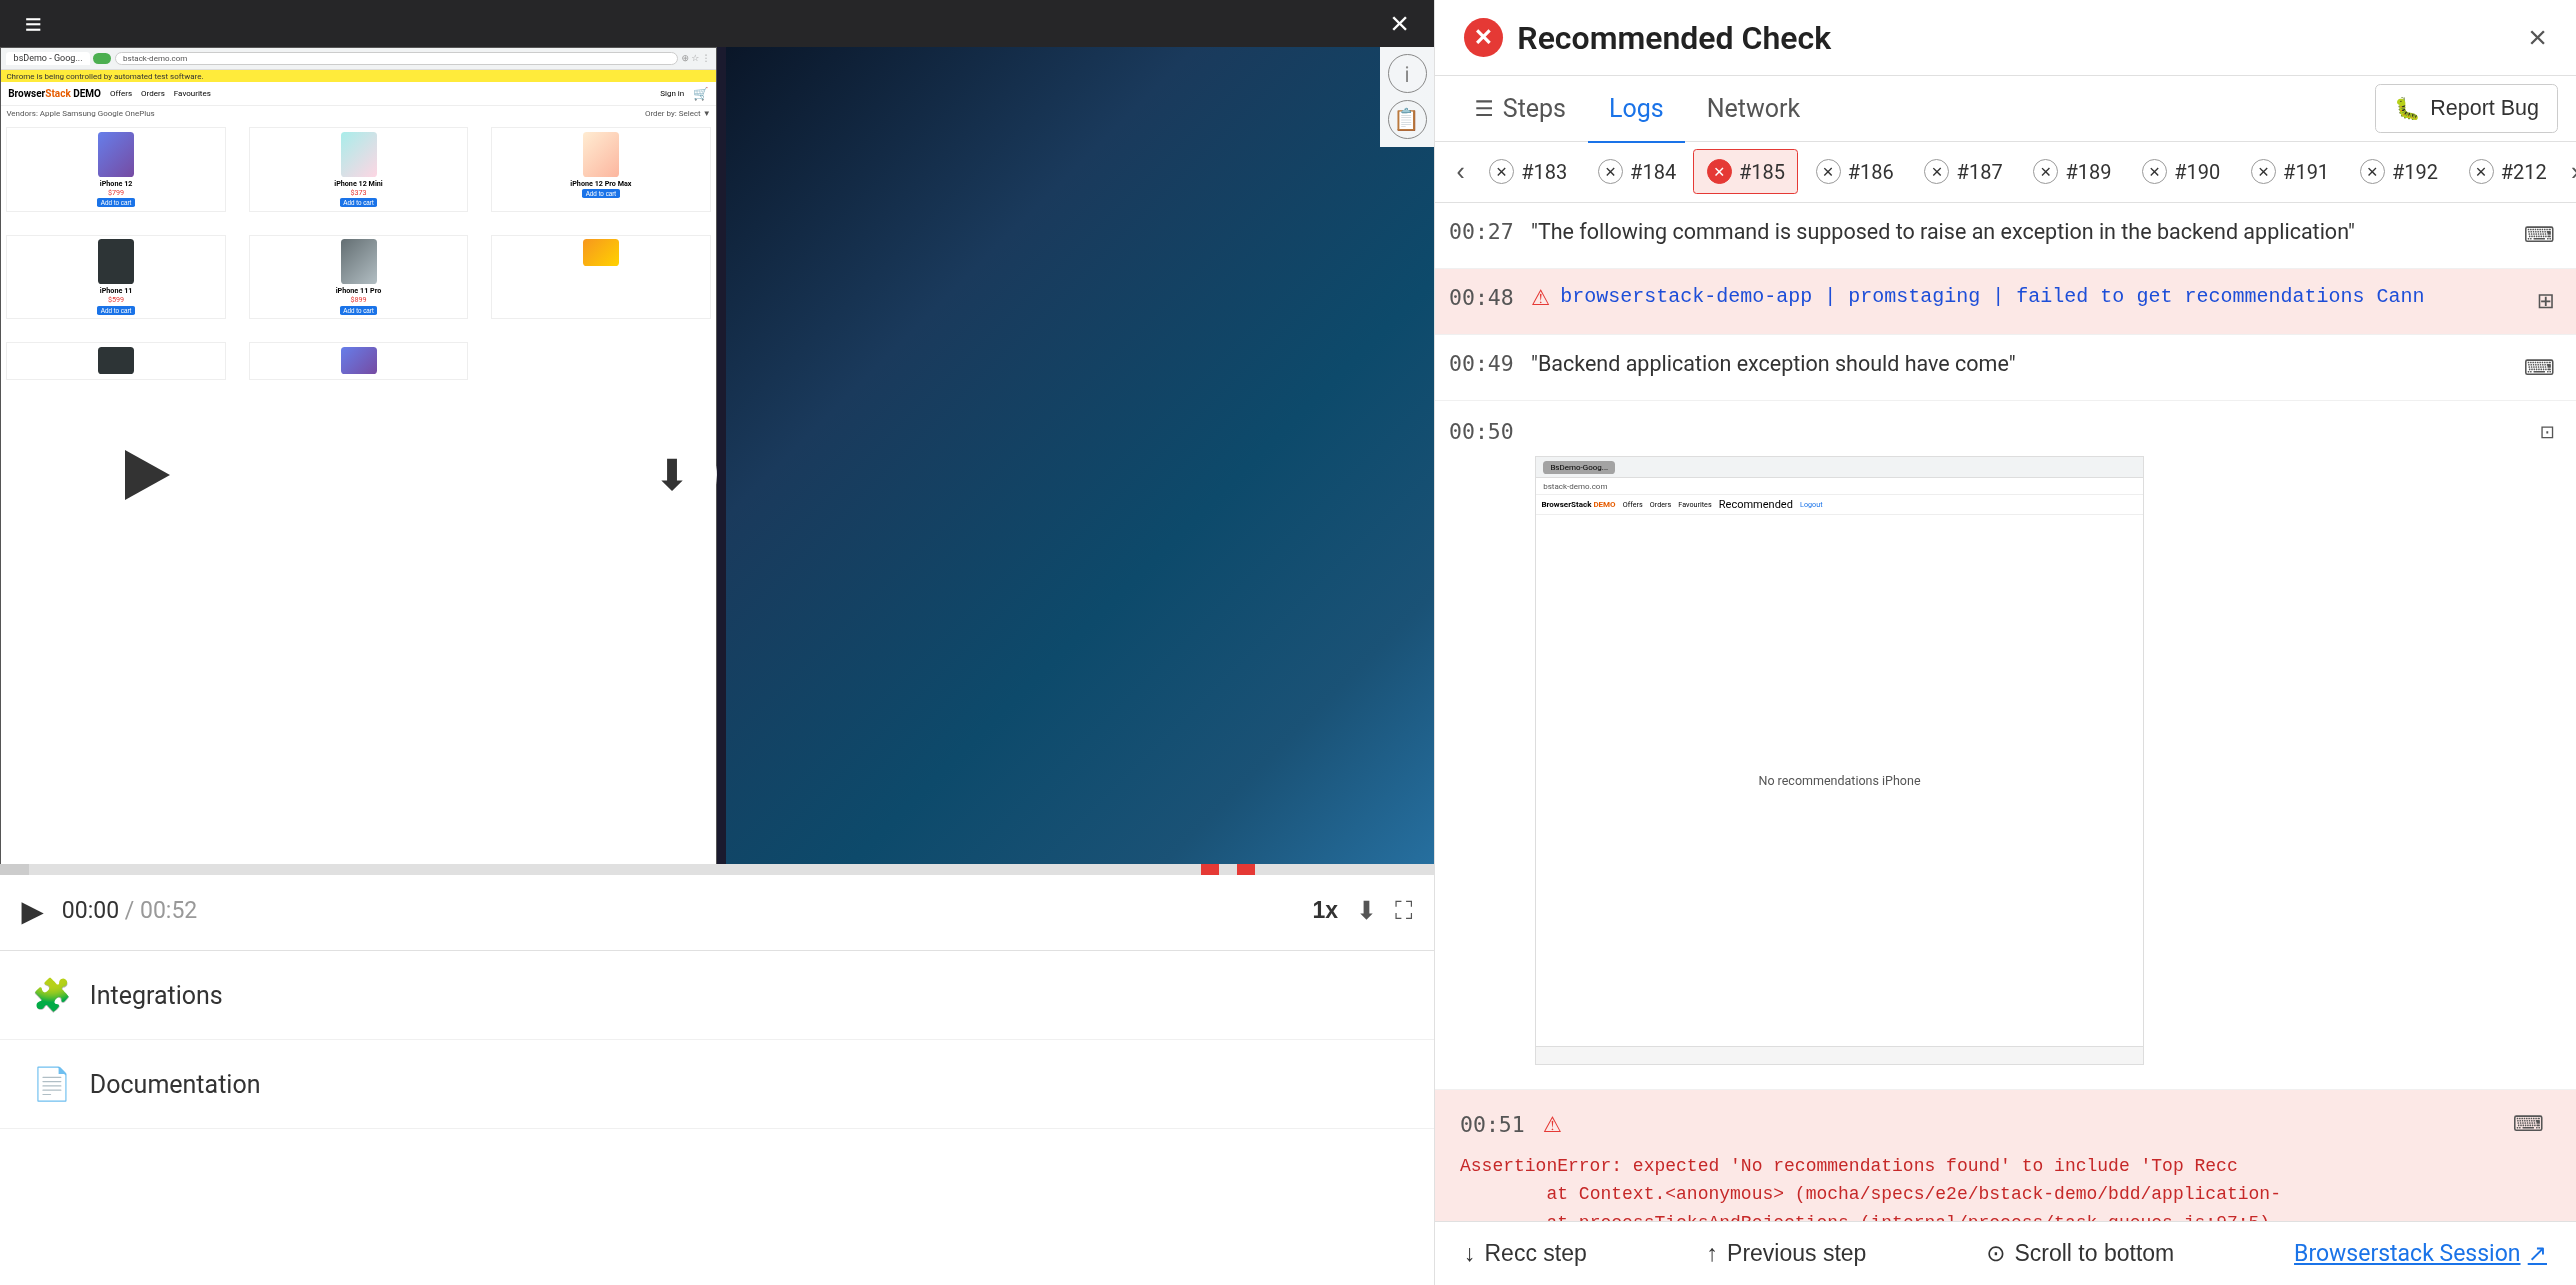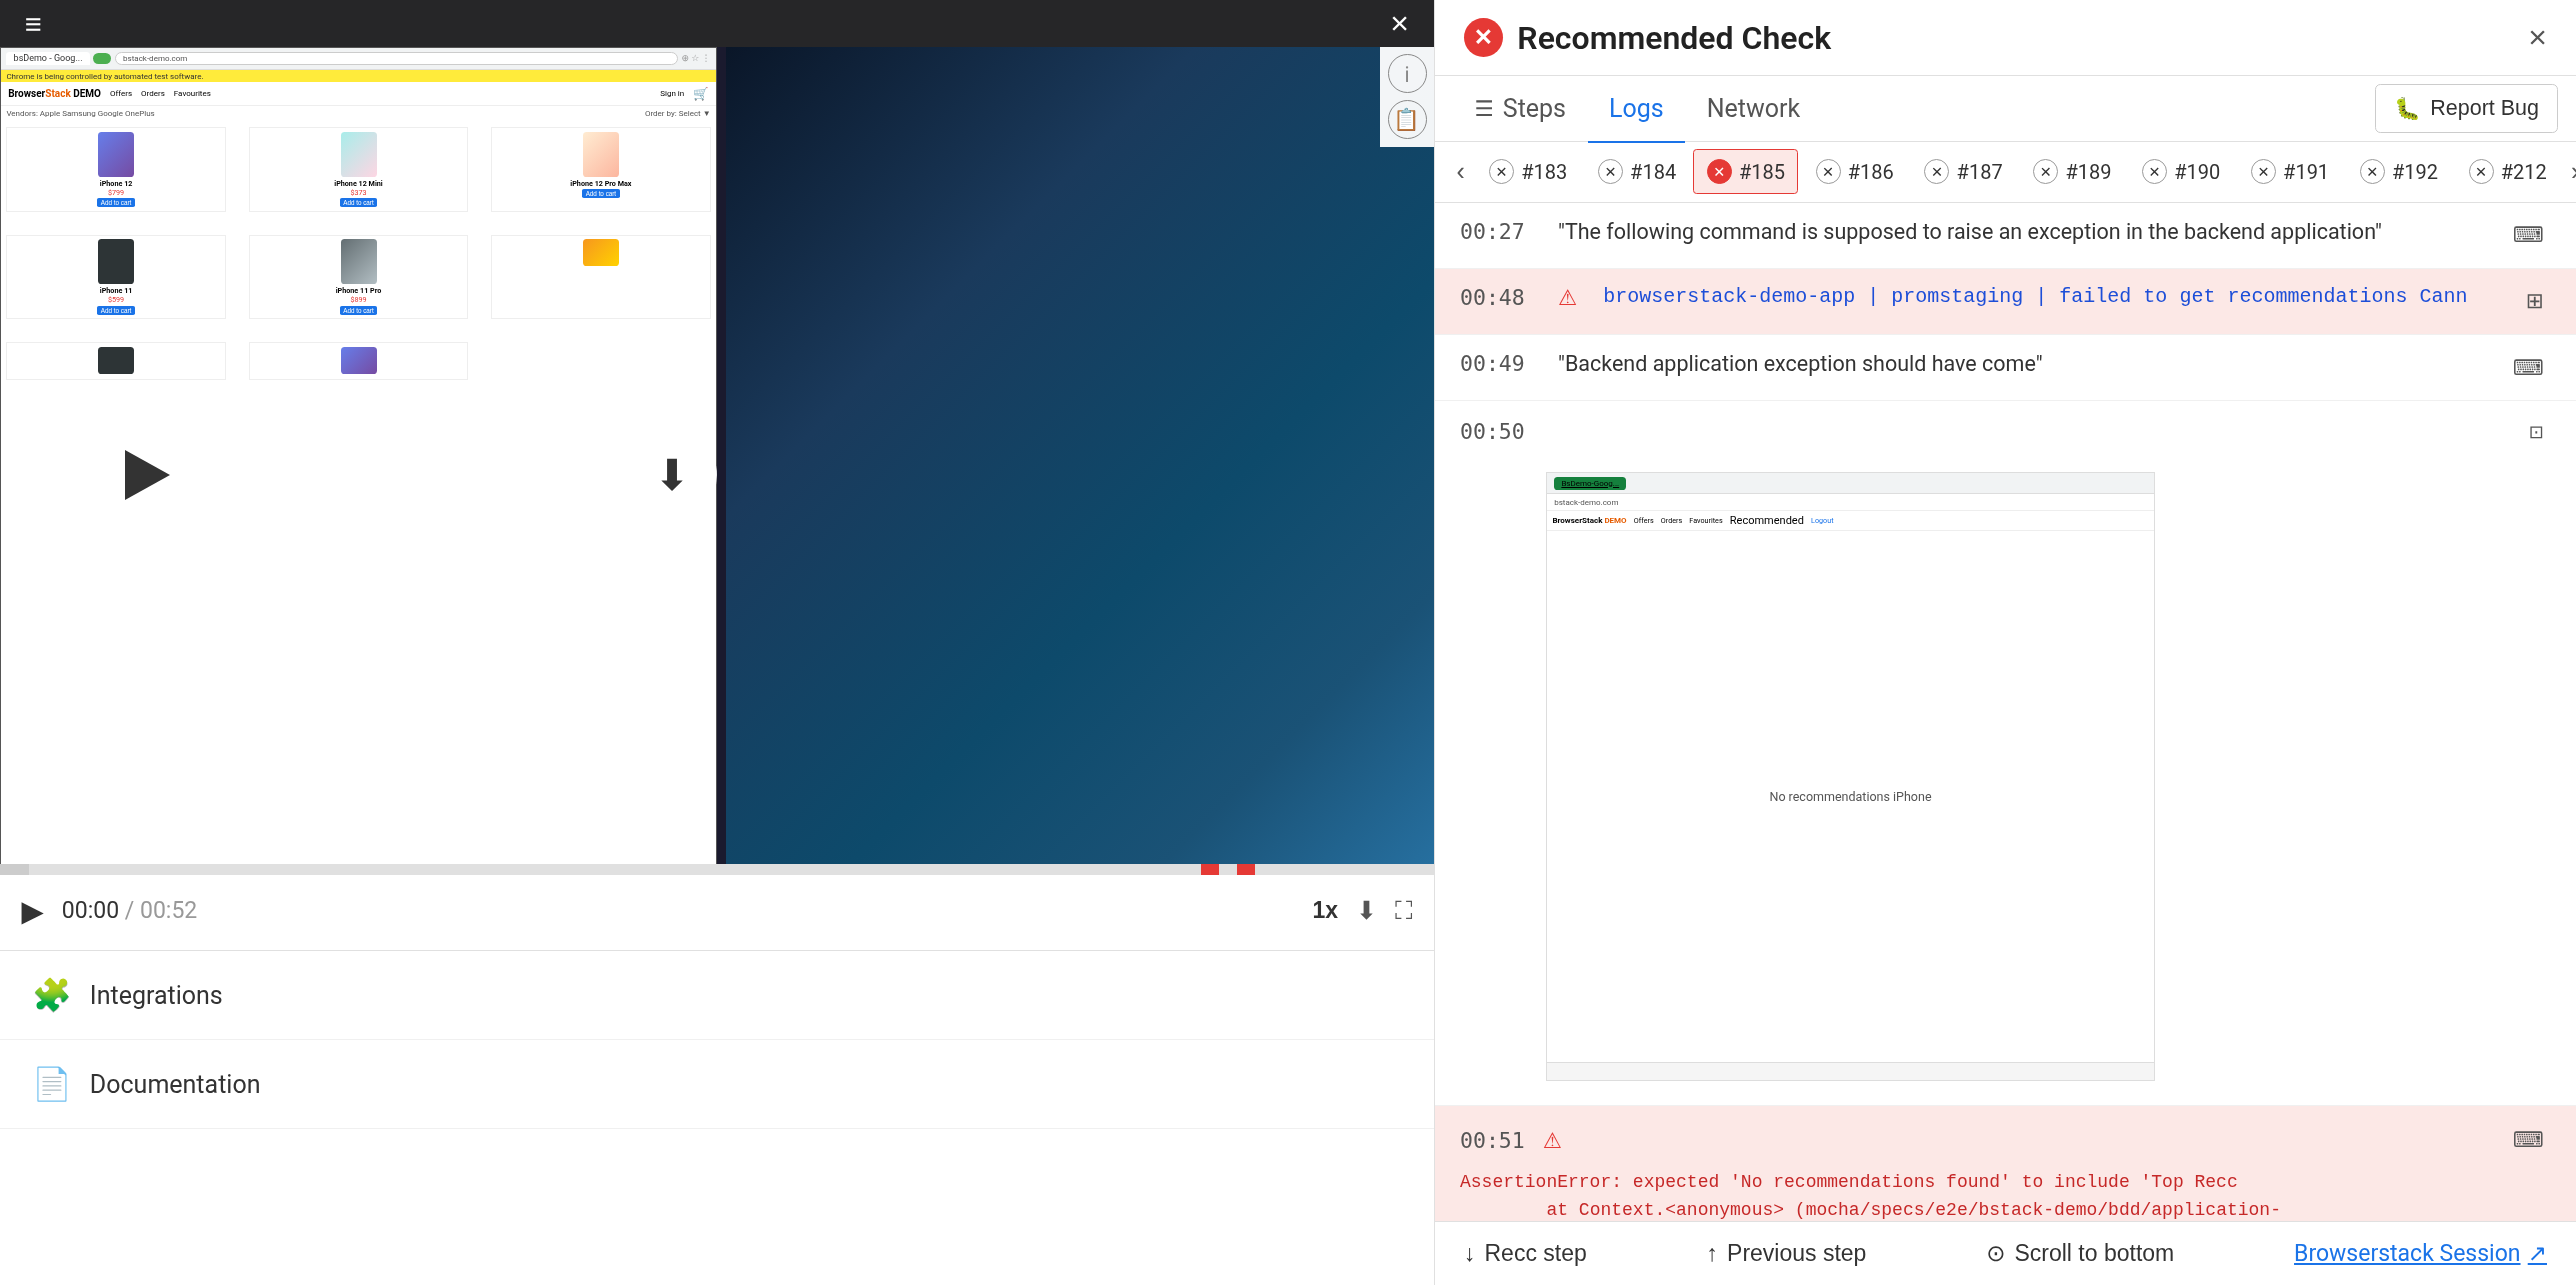--- a/index.html
+++ b/index.html
@@ -417,23 +417,23 @@
     
     .logs-content {
       flex: 1;
       overflow-y: auto;
       background: #fff;
     }
 
     .log-entry {
       display: flex;
       align-items: flex-start;
-      padding: 16px 25px;
+      padding: 16px 14px;
       border-bottom: 0.9px solid #f0f0f0;
-      gap: 26px;
+      gap: 10px;
     }
 
     .log-entry.error-entry {
       background: #fce8e6;
     }
 
     .log-time {
       font-size: 21.5px;
       color: #555;
       min-width: 72px;
@@ -826,21 +826,21 @@
     <div class="log-entry" style="flex-direction:column; align-items:flex-start;">
       <div style="display:flex;align-items:center;gap:14.3px;width:100%;">
         <span class="log-time">00:50</span>
         <div style="flex:1;"></div>
         <button class="log-action-btn" style="font-size:18px;">⊡</button>
       </div>
 
       <div class="log-screenshot">
         <div class="log-screenshot-inner">
           <div class="mini-nav">
-            <span style="font-size:8px;background:#15803d;padding:1.8px 7.2px;border-radius:3.6px;text-decoration:underline;">BsDemo-Goog...</span>
+            <span style="font-size:8px;background:#a3a3a3;padding:1.8px 7.2px;border-radius:3.6px;">BsDemo-Goog...</span>
           </div>
           <div style="background:#fff;padding:3.6px 7.2px;border-bottom:0.9px solid #eee;display:flex;align-items:center;gap:7.2px;">
             <span style="font-size:8px;color:#555;">bstack-demo.com</span>
           </div>
           <div style="background:#fff;padding:2.7px 5.4px;display:flex;align-items:center;gap:7.2px;border-bottom:0.9px solid #eee;">
             <span style="font-weight:bold;font-size:8px;">BrowserStack <span style="color:#e65c00;">DEMO</span></span>
             <span style="font-size:7.2px;">Offers</span>
             <span style="font-size:7.2px;">Orders</span>
             <span style="font-size:7.2px;">Favourites</span>
             <span style="font-size:11px;">Recommended</span>

